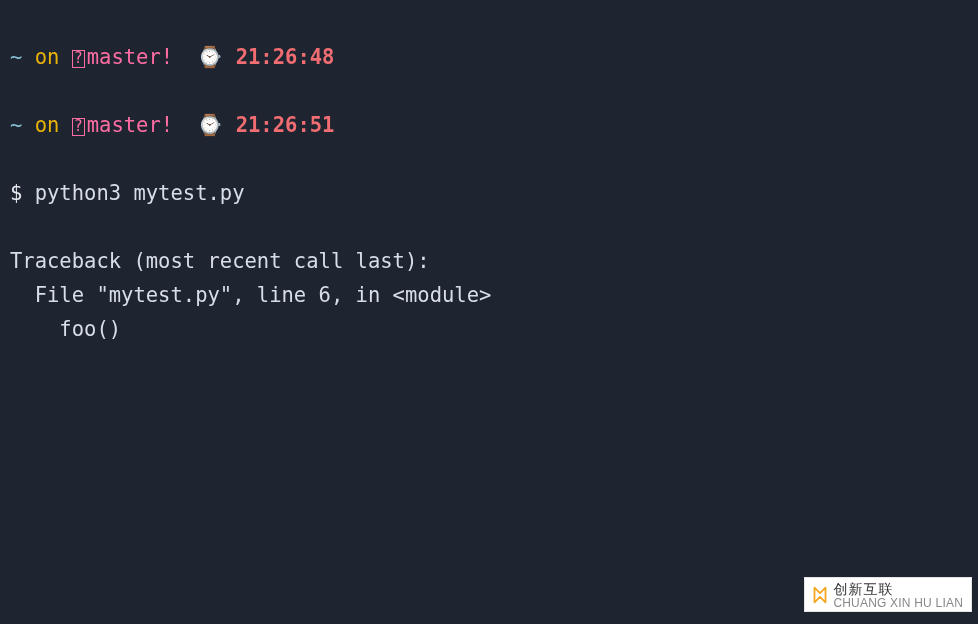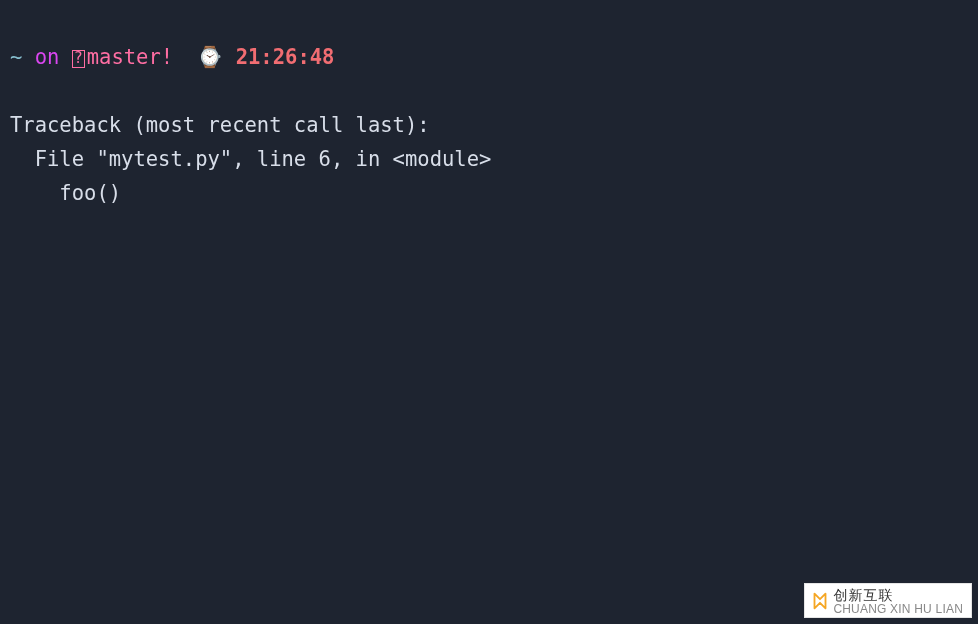--- a/index.html
+++ b/index.html
@@ -12,28 +12,28 @@
     width:978px;
     height:624px;
     overflow:hidden;
     position:relative;
   }
   .term{
     padding:6px 10px 10px 10px;
     white-space:pre;
   }
   .cyan{color:#88c0d0;}
-  .grey{color:#d946ef;}
+  .grey{color:#eab308;}
   .pink{color:#ff6ea3;margin-top:10px;}
   .time{color:#f16d72;font-weight:700;}
   .pm{color:#e5e9f0;}
   .wm{
     position:absolute;
     right:6px;
-    bottom:6px;
+    bottom:12px;
     background:#ffffff;
     color:#555;
     font-family:"Helvetica Neue",Arial,sans-serif;
     padding:4px 8px 2px 28px;
     display:flex;
     align-items:center;
     border:1px solid #e5e5e5;
   }
   .wm .logo{
     position:absolute;
@@ -55,20 +55,22 @@
     vertical-align:1px;
     color:#ff6ea3;
     margin-right:2px;
   }
 </style>
 </head>
 <body>
 
 <div class="term">
 <div><span class="cyan">~</span> <span class="grey">on</span> <span class="pink"><span class="branch-box">?</span><span>master!</span></span>  <span>⌚</span> <span class="time">21:26:48</span></div>
+<div><span class="cyan">~</span> <span class="grey">on</span> <span class="pink"><span class="branch-box">?</span><span>master!</span></span>  <span>⌚</span> <span class="time">21:26:51</span></div>
+<div><span class="pm">$</span> <span>python3 mytest.py</span></div>
 <div><span>Traceback (most recent call last):</span>
 <span>  File "mytest.py", line 6, in &lt;module&gt;</span>
 <span>    foo()</span>
 
 
 </div>
 </div>
 
 <div class="wm">
   <div class="logo">

